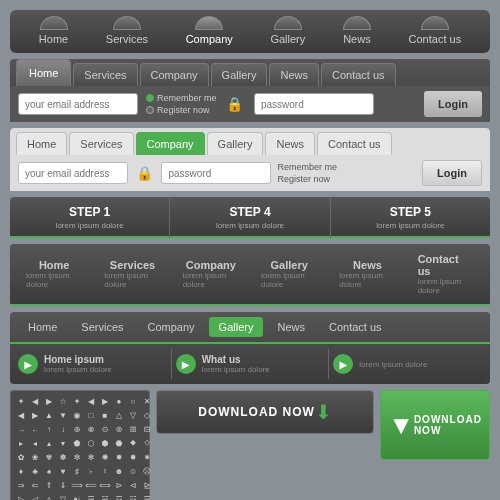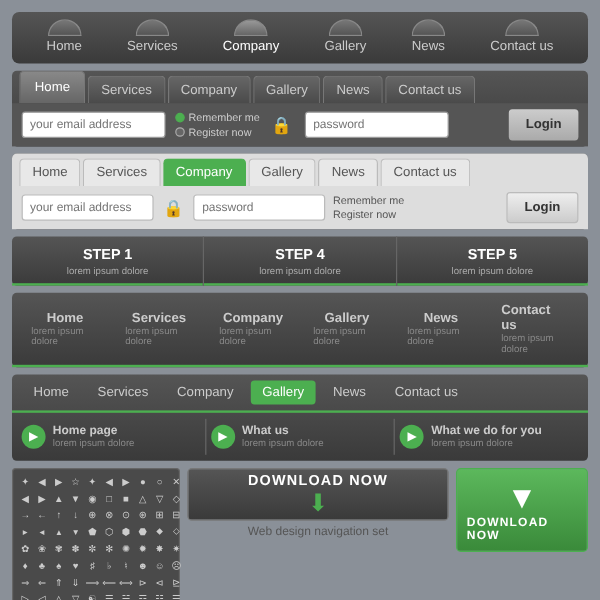--- a/index.html
+++ b/index.html
@@ -377,21 +377,21 @@
       font-size: 8px;
       cursor: pointer;
     }
 
     
     .dl-btn {
       background: linear-gradient(to bottom, #555, #3a3a3a);
       border: 1px solid #777;
       border-radius: 4px;
       display: flex;
-      flex-direction: column;
+      flex-direction: row;
       align-items: center;
       justify-content: center;
       cursor: pointer;
       padding: 8px;
     }
     .dl-btn.green {
       background: linear-gradient(to bottom, #5cb85c, #3a8a3a);
       border-color: #4CAF50;
     }
     .dl-btn .dl-text {
@@ -552,37 +552,36 @@
       <div class="nav5-tab">Services</div>
       <div class="nav5-tab">Company</div>
       <div class="nav5-tab active">Gallery</div>
       <div class="nav5-tab">News</div>
       <div class="nav5-tab">Contact us</div>
     </div>
     <div class="nav5-items">
       <div class="nav5-item">
         <div class="nav5-arrow">▶</div>
     <div class="nav5-text">
-      <div class="item-title">Home page</div>
+      <div class="item-title">Home ipsum</div>
       <div class="item-sub">lorem ipsum dolore</div>
     </div>
       </div>
       <div class="nav5-divider"></div>
       <div class="nav5-item">
         <div class="nav5-arrow">▶</div>
     <div class="nav5-text">
       <div class="item-title">What us</div>
       <div class="item-sub">lorem ipsum dolore</div>
     </div>
       </div>
       <div class="nav5-divider"></div>
       <div class="nav5-item">
         <div class="nav5-arrow">▶</div>
     <div class="nav5-text">
-      <div class="item-title">What we do for you</div>
       <div class="item-sub">lorem ipsum dolore</div>
     </div>
       </div>
     </div>
   </div>
 
 <div class="bottom-row">
   <div class="icons-panel" id="icons-panel">
       <div class="icon-cell">✦</div>
       <div class="icon-cell">◀</div>
@@ -663,19 +662,18 @@
       <div class="icon-cell">☱</div>
       <div class="icon-cell">☲</div>
       <div class="icon-cell">☳</div>
       <div class="icon-cell">☴</div>
     </div>
   <div style="display:flex;flex-direction:column;gap:4px;flex:1;">
     <div class="dl-btn" style="height:44px;">
       <span class="dl-text">DOWNLOAD NOW</span>
       <span class="dl-icon">⬇</span>
     </div>
-    <div class="caption">Web design navigation set</div>
   </div>
   <div class="dl-btn green" style="width:110px;height:70px;">
     <span class="dl-icon" style="font-size:26px;">▼</span>
     <span class="dl-text" style="font-size:10px;">DOWNLOAD NOW</span>
   </div>
 </div>
 
 </body></html>

